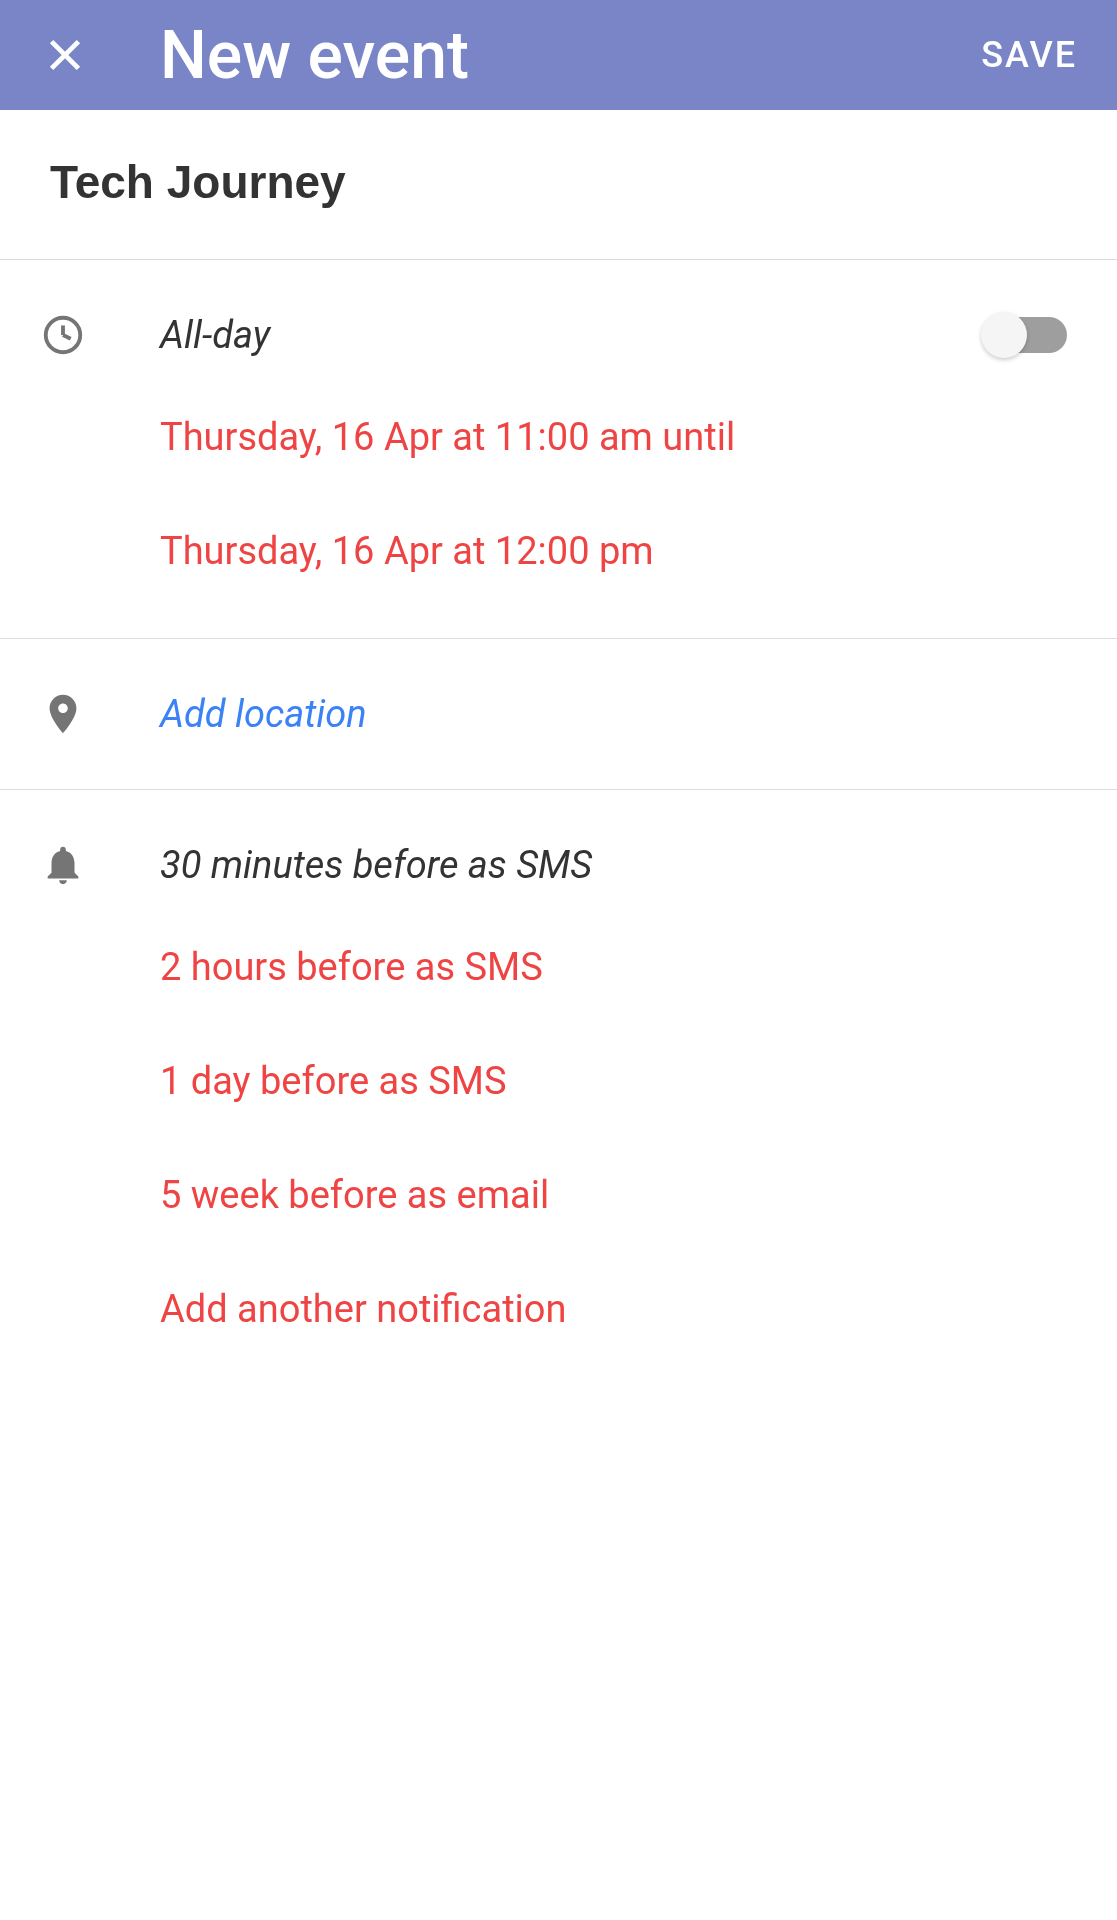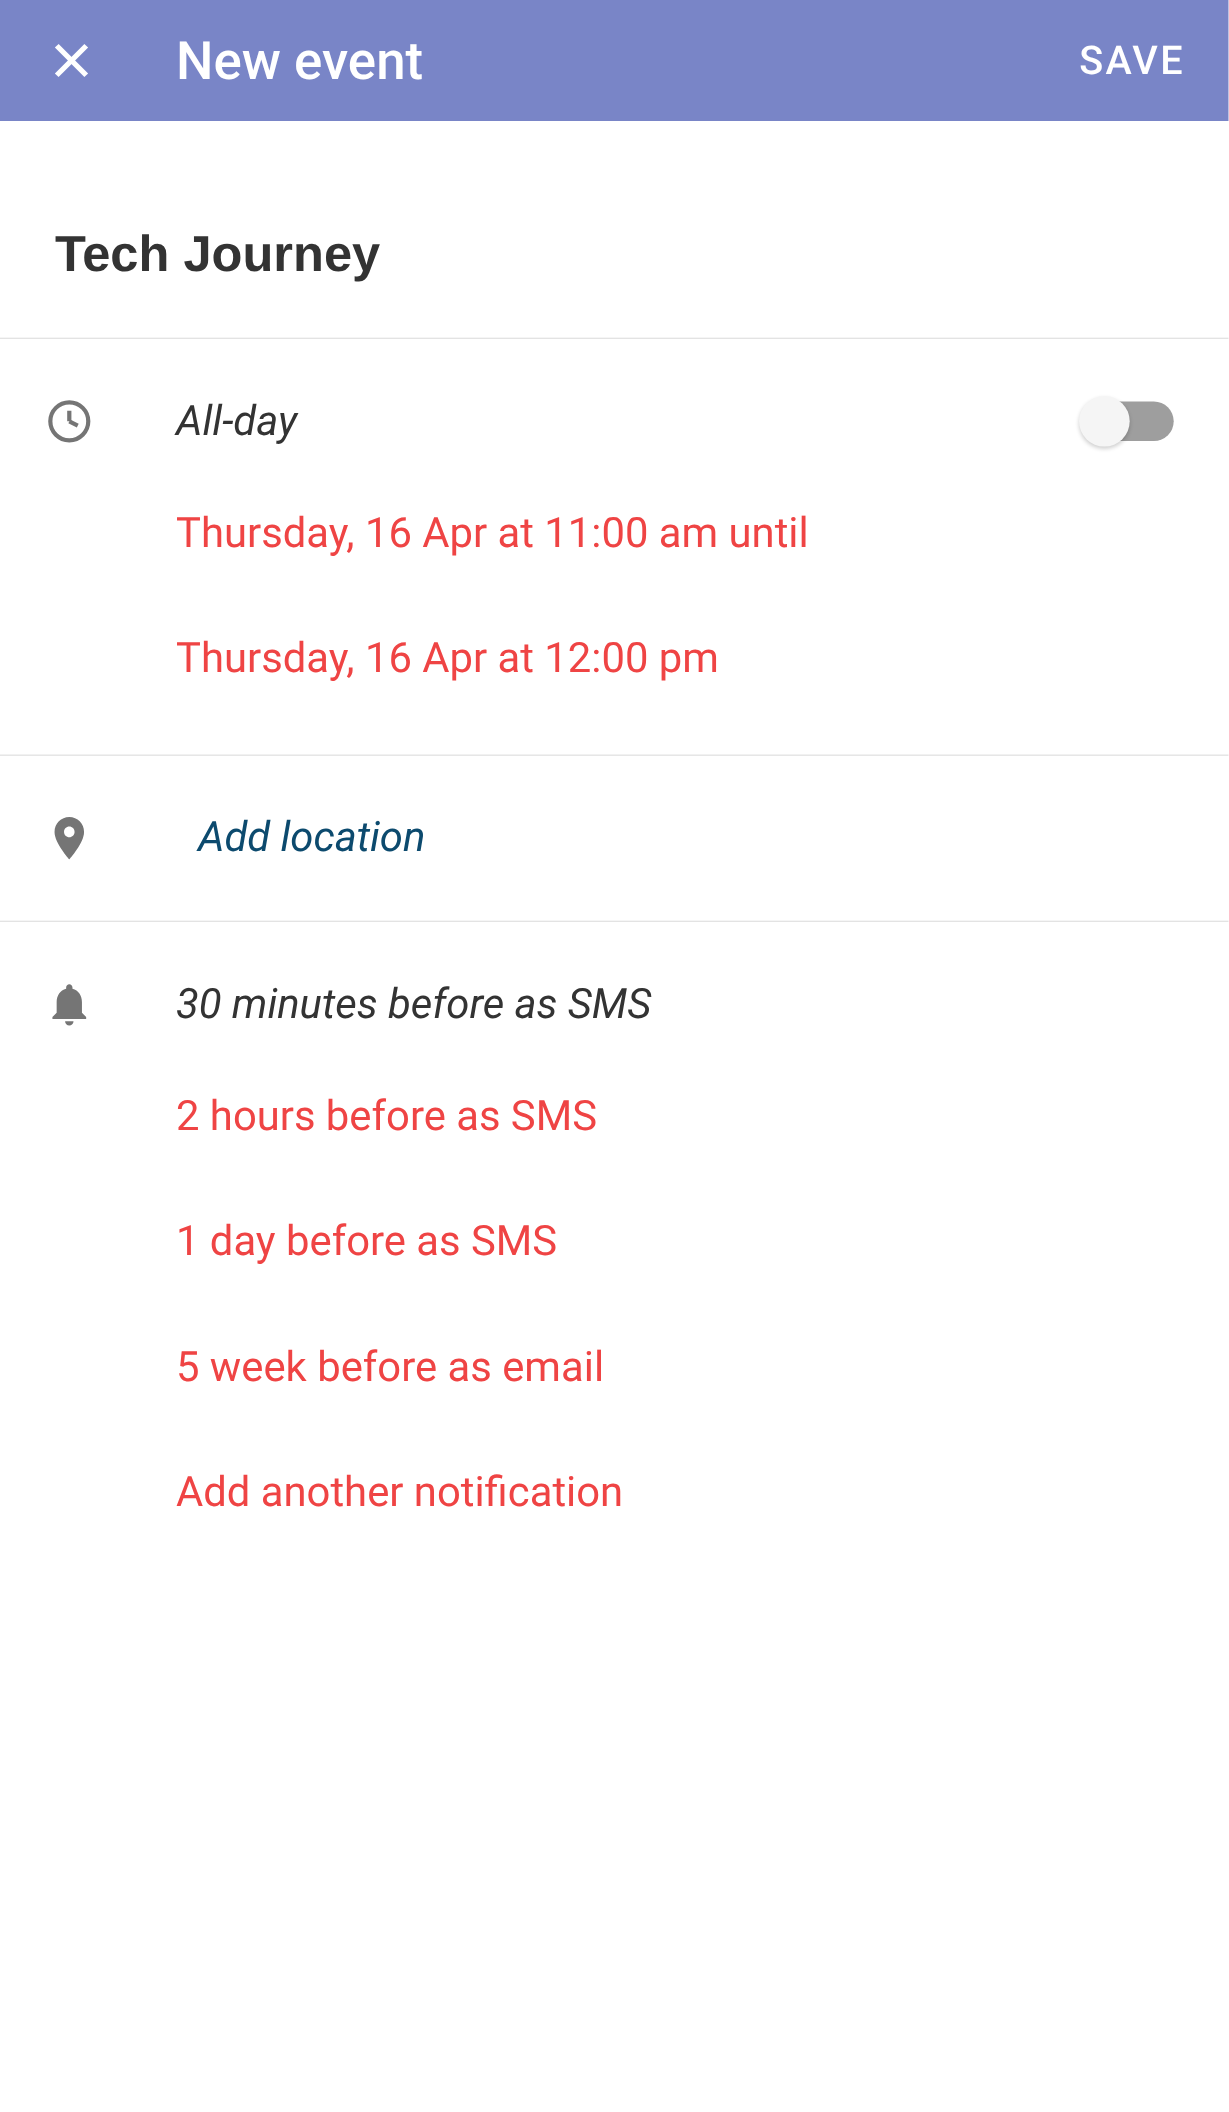--- a/index.html
+++ b/index.html
@@ -20,21 +20,21 @@
     }
     .close-btn {
       width: 50px;
       height: 50px;
       display: flex;
       align-items: center;
       justify-content: center;
       cursor: pointer;
     }
     .header-title {
-      font-size: 48px;
+      font-size: 66px;
       font-weight: 500;
       margin-left: 70px;
       flex: 1;
     }
     .save-btn {
       font-size: 36px;
       font-weight: 500;
       letter-spacing: 2px;
       cursor: pointer;
     }
@@ -43,21 +43,20 @@
       border-bottom: 1px solid #dcdcdc;
     }
     .event-title-input {
       font-size: 46px;
       font-weight: 700;
       color: #333;
       border: none;
       outline: none;
       width: 100%;
       background: transparent;
-      margin-top: 48px;
     }
     .section {
       border-bottom: 1px solid #dcdcdc;
       padding: 30px 0;
     }
     .row {
       display: flex;
       align-items: center;
       padding: 20px 40px;
       min-height: 90px;
@@ -68,22 +67,21 @@
       align-items: flex-start;
       justify-content: flex-start;
     }
     .content-col {
       flex: 1;
       font-size: 38px;
       color: #333;
       font-style: italic;
     }
     .content-col.muted {
-      color: #0c4a6e;
-      margin-left: 20px;
+      color: #3b82f6;
     }
     .toggle-col {
       width: 100px;
       display: flex;
       justify-content: flex-end;
       padding-right: 10px;
     }
     .toggle {
       width: 80px;
       height: 36px;

